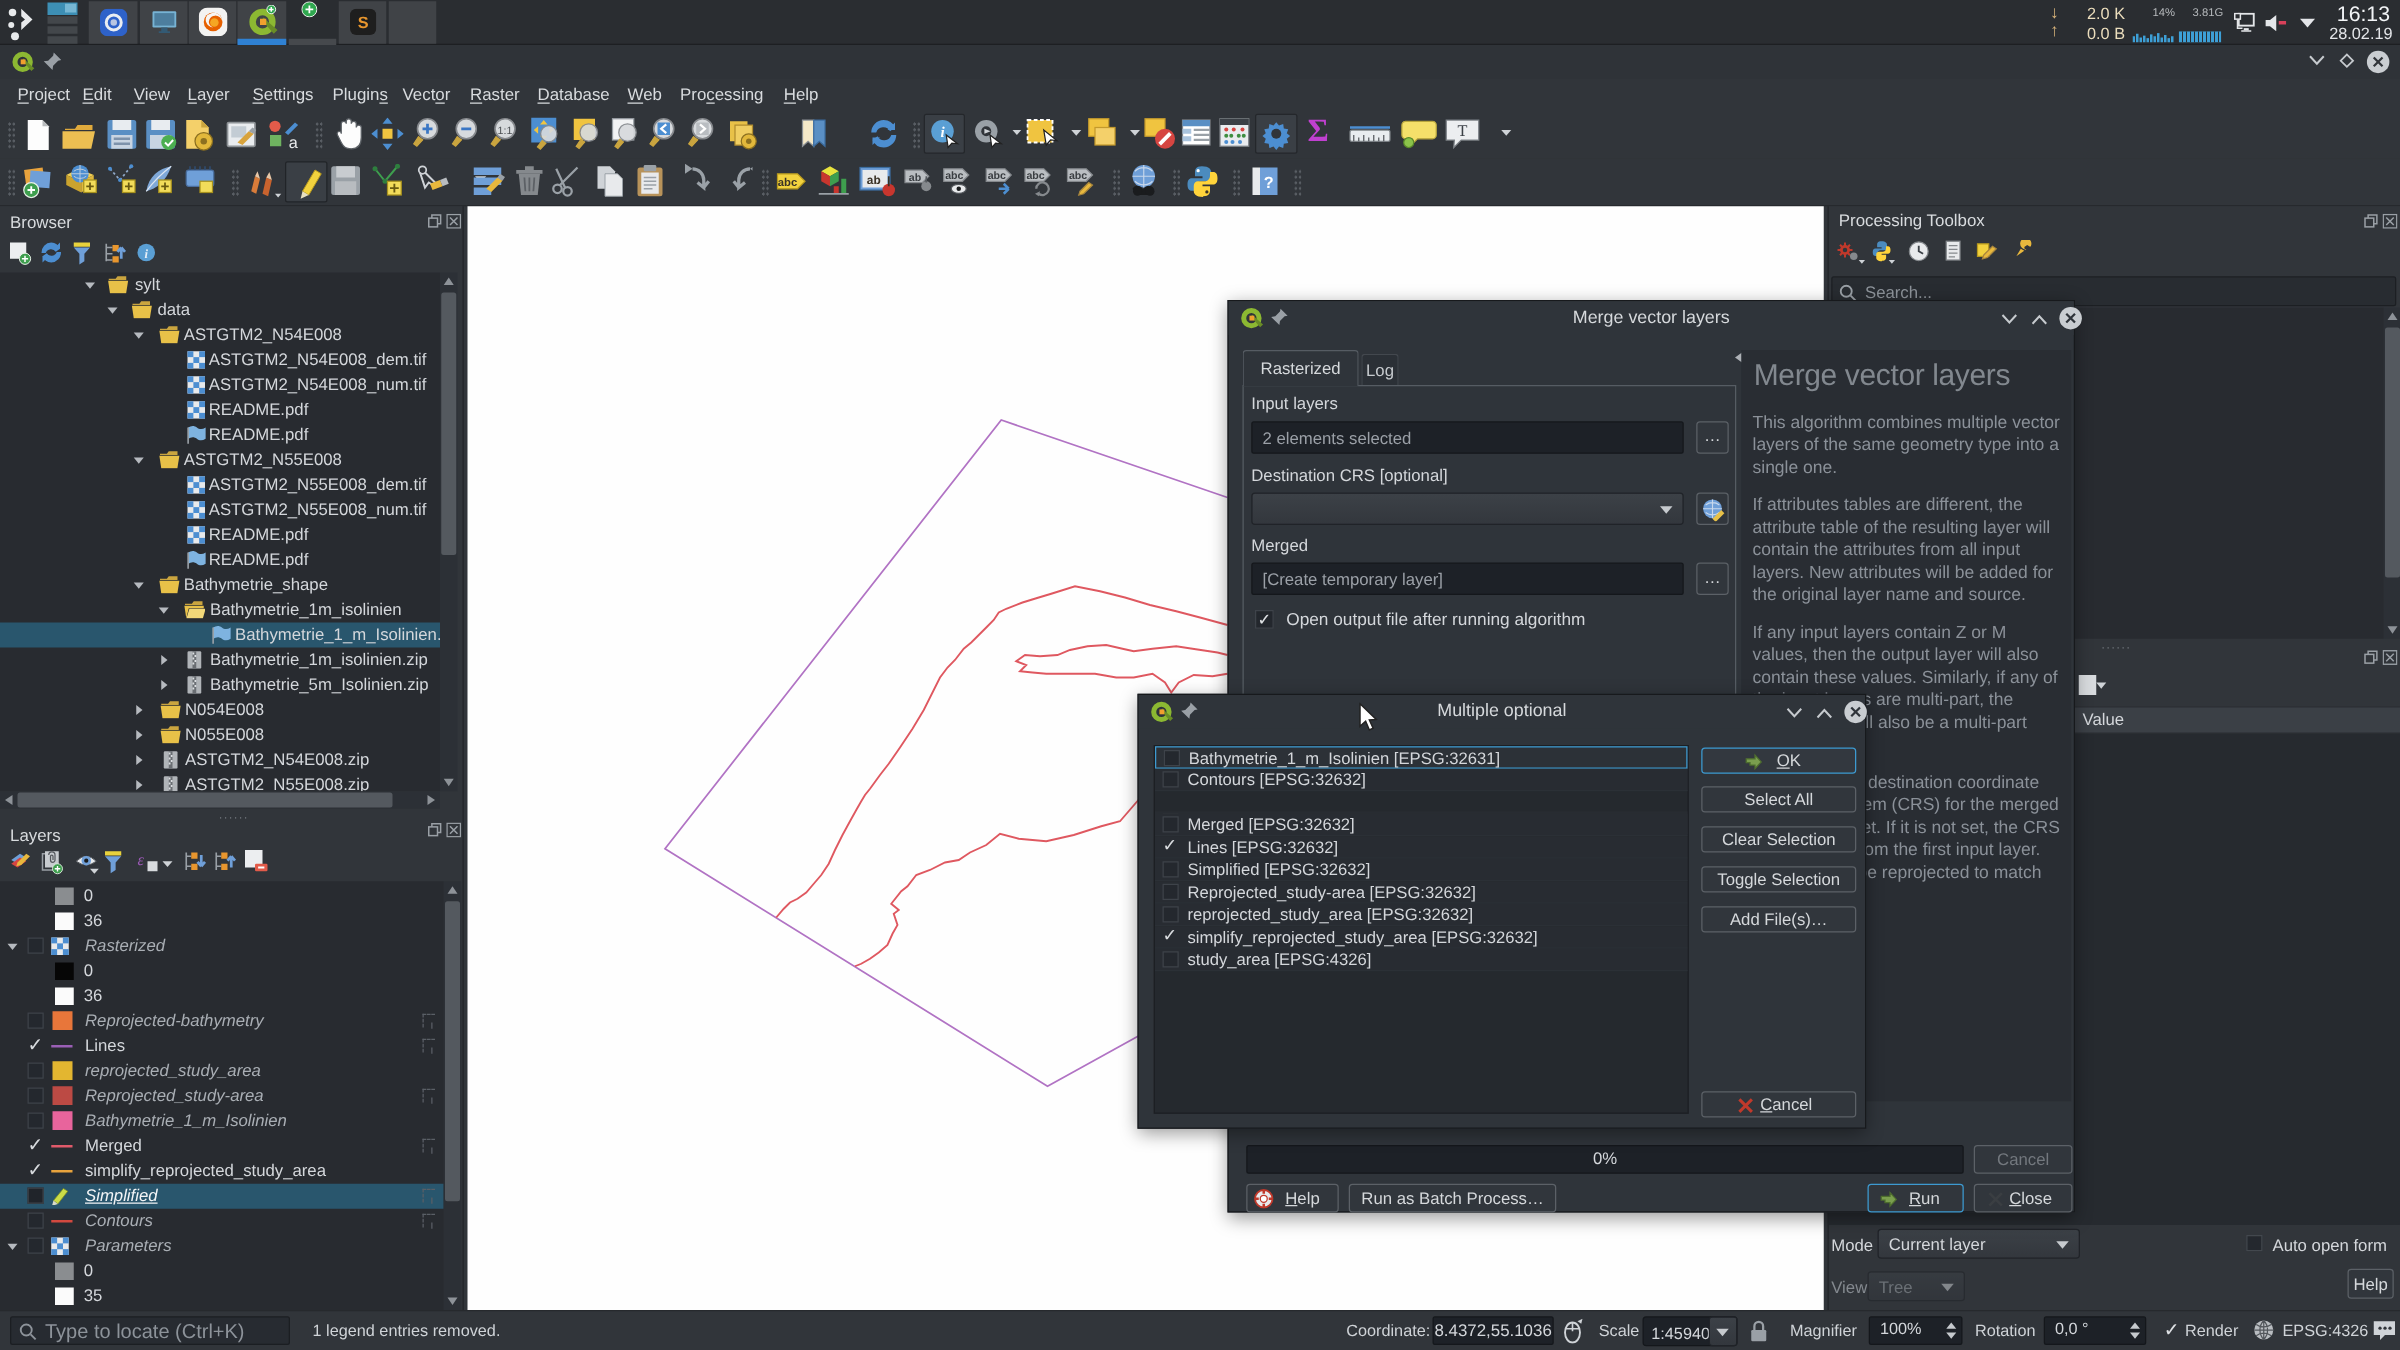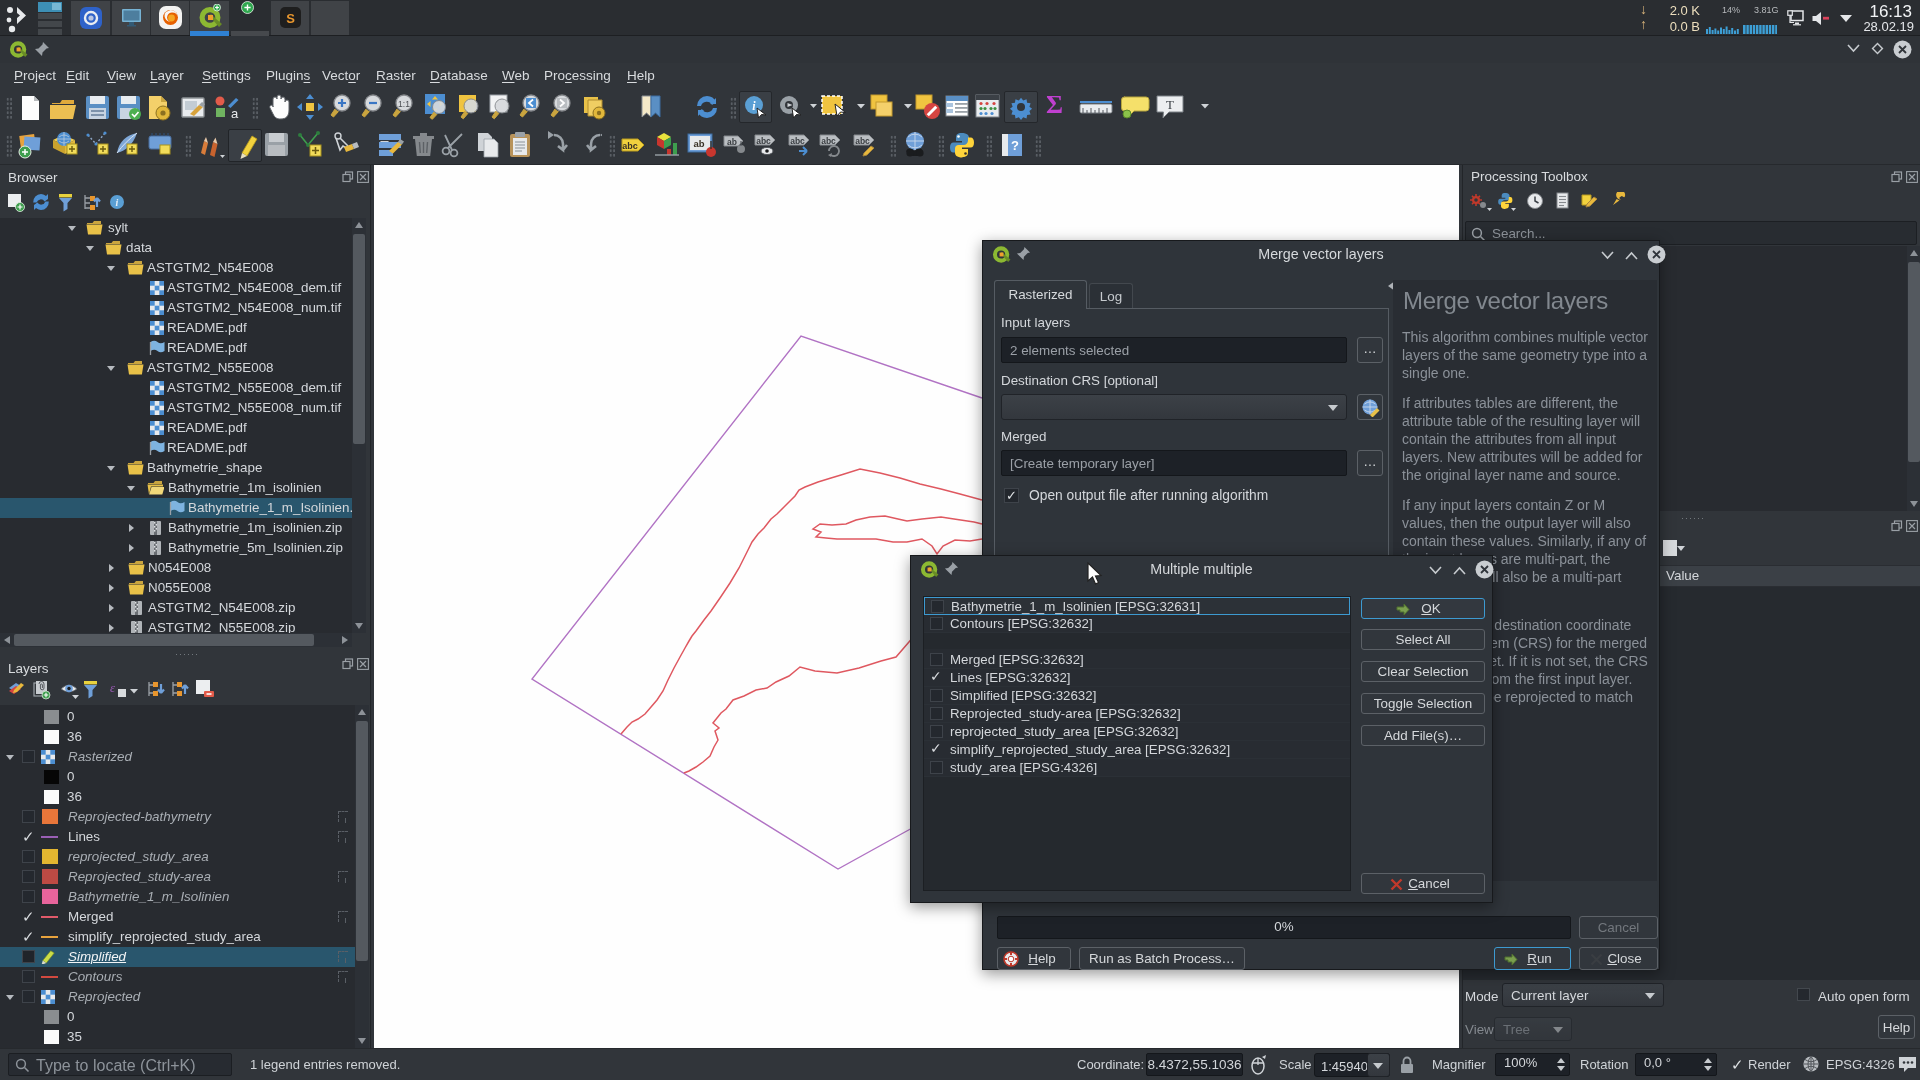--- a/index.html
+++ b/index.html
@@ -964,21 +964,21 @@
             <span class="lsw" style="background:#d2493f;"></span>
             <span class="ital dim" style="position:absolute;left:68px;">Contours</span>
             <span class="edmark"></span>
           </div>
         <div class="treerow" style="top:282px;">
             <i class="arrow-d" style="left:6px;"></i>
             <span class="cb"></span>
             <svg class="fold" style="left:40px;">
               <use href="#rast"></use>
             </svg>
-            <span class="ital dim" style="position:absolute;left:68px;">Reprojected</span>
+            <span class="ital dim" style="position:absolute;left:68px;">Parameters</span>
           </div>
         <div class="treerow" style="top:302px;">
             <span class="sw" style="background:#8a8d90;"></span>
             <span style="position:absolute;left:67px;">0</span>
           </div>
         <div class="treerow" style="top:322px;">
             <span class="sw" style="background:#fbfbfb;"></span>
             <span style="position:absolute;left:67px;">35</span>
           </div>
       </div>
@@ -1164,21 +1164,21 @@
       </svg>
     <svg class="abs" style="left:642px;top:10px;" width="13" height="9" viewBox="0 0 13 9">
         <path d="M1 8 L6.5 2 L12 8" fill="none" stroke="#c6cace" stroke-width="1.6"></path>
       </svg>
     <svg class="abs" style="left:664px;top:4px;" width="19" height="19" viewBox="0 0 19 19">
         <circle cx="9.5" cy="9.5" r="9" fill="#c9cdd1"></circle>
         <path d="M6 6 L13 13 M13 6 L6 13" stroke="#2f343a" stroke-width="1.8"></path>
       </svg>
 
     <div class="abs" style="left:11px;top:39px;width:93px;height:29px;background:#2f343a;border:1px solid #565c63;border-bottom:none;border-radius:3px 3px 0 0;color:#d6d9dc;font-size:13.4px;text-align:center;line-height:28px;z-index:3;">Rasterized</div>
-    <div class="abs" style="left:106px;top:42px;width:44px;height:26px;background:#2b3036;border:1px solid #43484e;border-bottom:none;border-radius:3px 3px 0 0;color:#c6cace;font-size:13.4px;text-align:center;line-height:25px;">Log</div>
+    <div class="abs" style="left:106px;top:42px;width:30px;height:26px;background:#2b3036;border:1px solid #43484e;border-bottom:none;border-radius:3px 3px 0 0;color:#c6cace;font-size:13.4px;text-align:center;line-height:25px;">Log</div>
 
     <div class="abs" style="left:11px;top:67px;width:395px;height:573px;border:1px solid #565c63;background:#2f343a;z-index:2;">
       <div class="abs" style="left:6px;top:6px;color:#d4d7db;font-size:13.4px;">Input layers</div>
       <div class="field" style="left:6px;top:28px;width:346px;height:26px;">
           <span style="position:absolute;left:8px;top:5px;">2 elements selected</span>
         </div>
       <div class="btn" style="left:362px;top:28px;width:26px;height:26px;line-height:22px;">…</div>
       <div class="abs" style="left:6px;top:64px;color:#d4d7db;font-size:13.4px;">Destination CRS [optional]</div>
       <div class="combo" style="left:6px;top:85px;width:346px;height:26px;">
           <i class="carr" style="top:10px;"></i>
@@ -1237,21 +1237,21 @@
     </div>
     <div class="btn" style="left:596px;top:706px;width:79px;height:23px;line-height:21px;">
       <svg style="position:absolute;left:10px;top:5px;" width="13" height="13" viewBox="0 0 13 13">
           <path d="M1.5 1.5 L11.5 11.5 M11.5 1.5 L1.5 11.5" stroke="#3a3e42" stroke-width="2.2"></path>
         </svg>
       <span style="margin-left:12px;"><u>C</u>lose</span>
     </div>
   </div>
 
   <div class="dialog" id="msdlg" style="left:910px;top:555px;width:583px;height:348px;z-index:20;">
-    <div class="dlgtitle">Multiple multiple</div>
+    <div class="dlgtitle">Multiple optional</div>
     <svg class="abs" style="left:8px;top:3px;" width="21" height="21" viewBox="0 0 27 27">
       <path d="M13 3 A 10.5 10.5 0 1 0 13 24 A 10.5 10.5 0 0 0 13 3 Z M13 8.2 A 5.3 5.3 0 1 1 13 18.8 A 5.3 5.3 0 0 1 13 8.2 Z" fill="#8cb832"></path>
       <path d="M12 12 l4 4 l6 7 l3 -3 l-7 -6 l-4 -4 Z" fill="#698c26"></path>
       <rect x="11" y="11" width="5" height="5" fill="#f0a02e"></rect>
     </svg>
     <svg class="abs" style="left:33px;top:5px;" width="15" height="15" viewBox="0 0 16 16">
         <path d="M9 1 L15 7 L12.5 7.5 L8.5 11.5 L8 15 L1 8 L4.5 7.5 L8.5 3.5 Z" fill="#9aa0a6"></path>
       </svg>
     <svg class="abs" style="left:518px;top:10px;" width="13" height="9" viewBox="0 0 13 9">
         <path d="M1 1 L6.5 7 L12 1" fill="none" stroke="#c6cace" stroke-width="1.6"></path>

